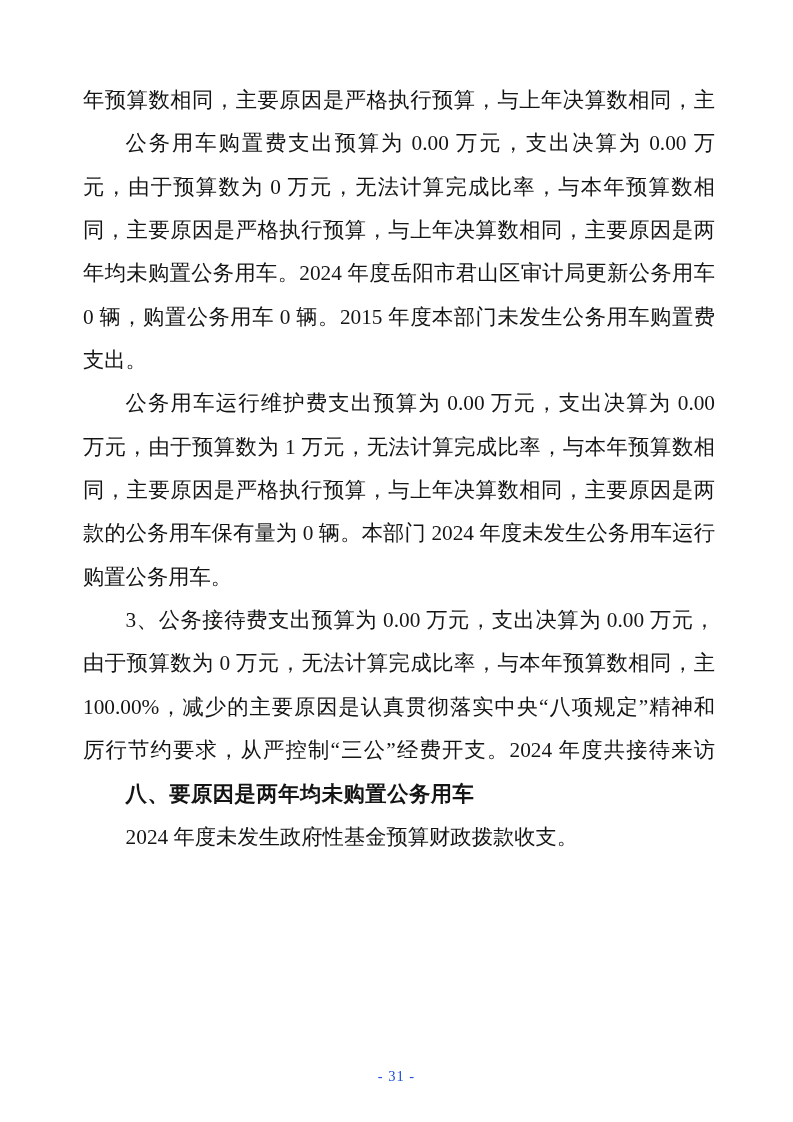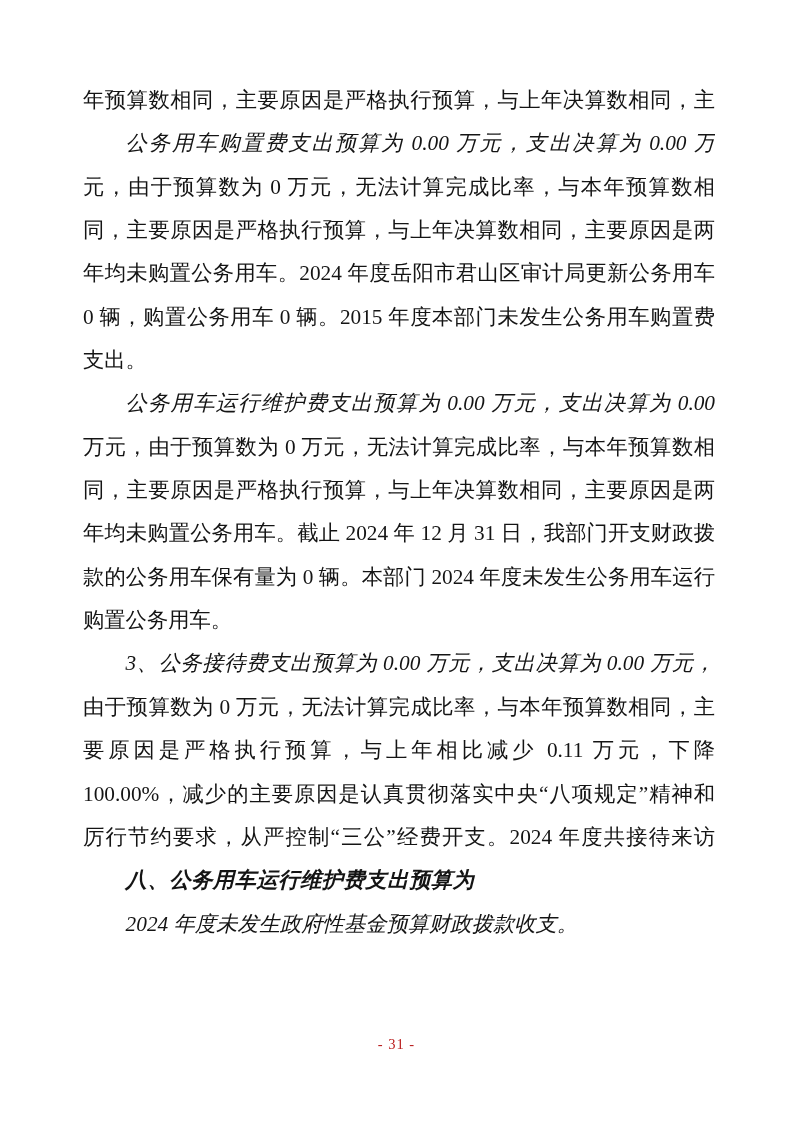--- a/index.html
+++ b/index.html
@@ -28,60 +28,57 @@
     height: 43.35px;
     text-align: justify;
     text-align-last: left;
     overflow: hidden;
   }
   .line.j {
     text-align-last: justify;
   }
   .line.indent {
     text-indent: 42.6px;
-    font-style: italic;
   }
   .line.heading {
     font-weight: 700;
     font-family: "Liberation Sans", "DejaVu Sans", sans-serif;
     letter-spacing: 0.5px;
   }
   .footer {
     position: absolute;
-    top: 1036px;
+    top: 1068px;
     left: 0;
     width: 100%;
     text-align: center;
     font-size: 14.5px;
     letter-spacing: 1px;
-    color: #b91c1c;
+    color: #1d4ed8;
   }
 </style>
 </head>
 <body>
 
 <div class="page">
   <div class="text-block">
     <div class="line j">年预算数相同，主要原因是严格执行预算，与上年决算数相同，主</div>
     <div class="line j indent">公务用车购置费支出预算为 0.00 万元，支出决算为 0.00 万</div>
     <div class="line j">元，由于预算数为 0 万元，无法计算完成比率，与本年预算数相</div>
     <div class="line j">同，主要原因是严格执行预算，与上年决算数相同，主要原因是两</div>
     <div class="line j">年均未购置公务用车。2024 年度岳阳市君山区审计局更新公务用车</div>
     <div class="line j">0 辆，购置公务用车 0 辆。2015 年度本部门未发生公务用车购置费</div>
     <div class="line">支出。</div>
     <div class="line j indent">公务用车运行维护费支出预算为 0.00 万元，支出决算为 0.00</div>
-    <div class="line j">万元，由于预算数为 0 万元，无法计算完成比率，与本年预算数相</div>
+    <div class="line j">万元，由于预算数为 1 万元，无法计算完成比率，与本年预算数相</div>
     <div class="line j">同，主要原因是严格执行预算，与上年决算数相同，主要原因是两</div>
-    <div class="line j">年均未购置公务用车。截止 2024 年 12 月 31 日，我部门开支财政拨</div>
     <div class="line j">款的公务用车保有量为 0 辆。本部门 2024 年度未发生公务用车运行</div>
     <div class="line">购置公务用车。</div>
     <div class="line j indent">3、公务接待费支出预算为 0.00 万元，支出决算为 0.00 万元，</div>
     <div class="line j">由于预算数为 0 万元，无法计算完成比率，与本年预算数相同，主</div>
-    <div class="line j">要原因是严格执行预算，与上年相比减少 0.11 万元，下降</div>
     <div class="line j">100.00%，减少的主要原因是认真贯彻落实中央“八项规定”精神和</div>
     <div class="line j">厉行节约要求，从严控制“三公”经费开支。2024 年度共接待来访</div>
-    <div class="line heading indent">八、公务用车运行维护费支出预算为</div>
+    <div class="line heading indent">八、要原因是两年均未购置公务用车</div>
     <div class="line indent">2024 年度未发生政府性基金预算财政拨款收支。</div>
   </div>
   <div class="footer">
     <span>- 31 -</span>
   </div>
 </div>
 
 </body></html>

